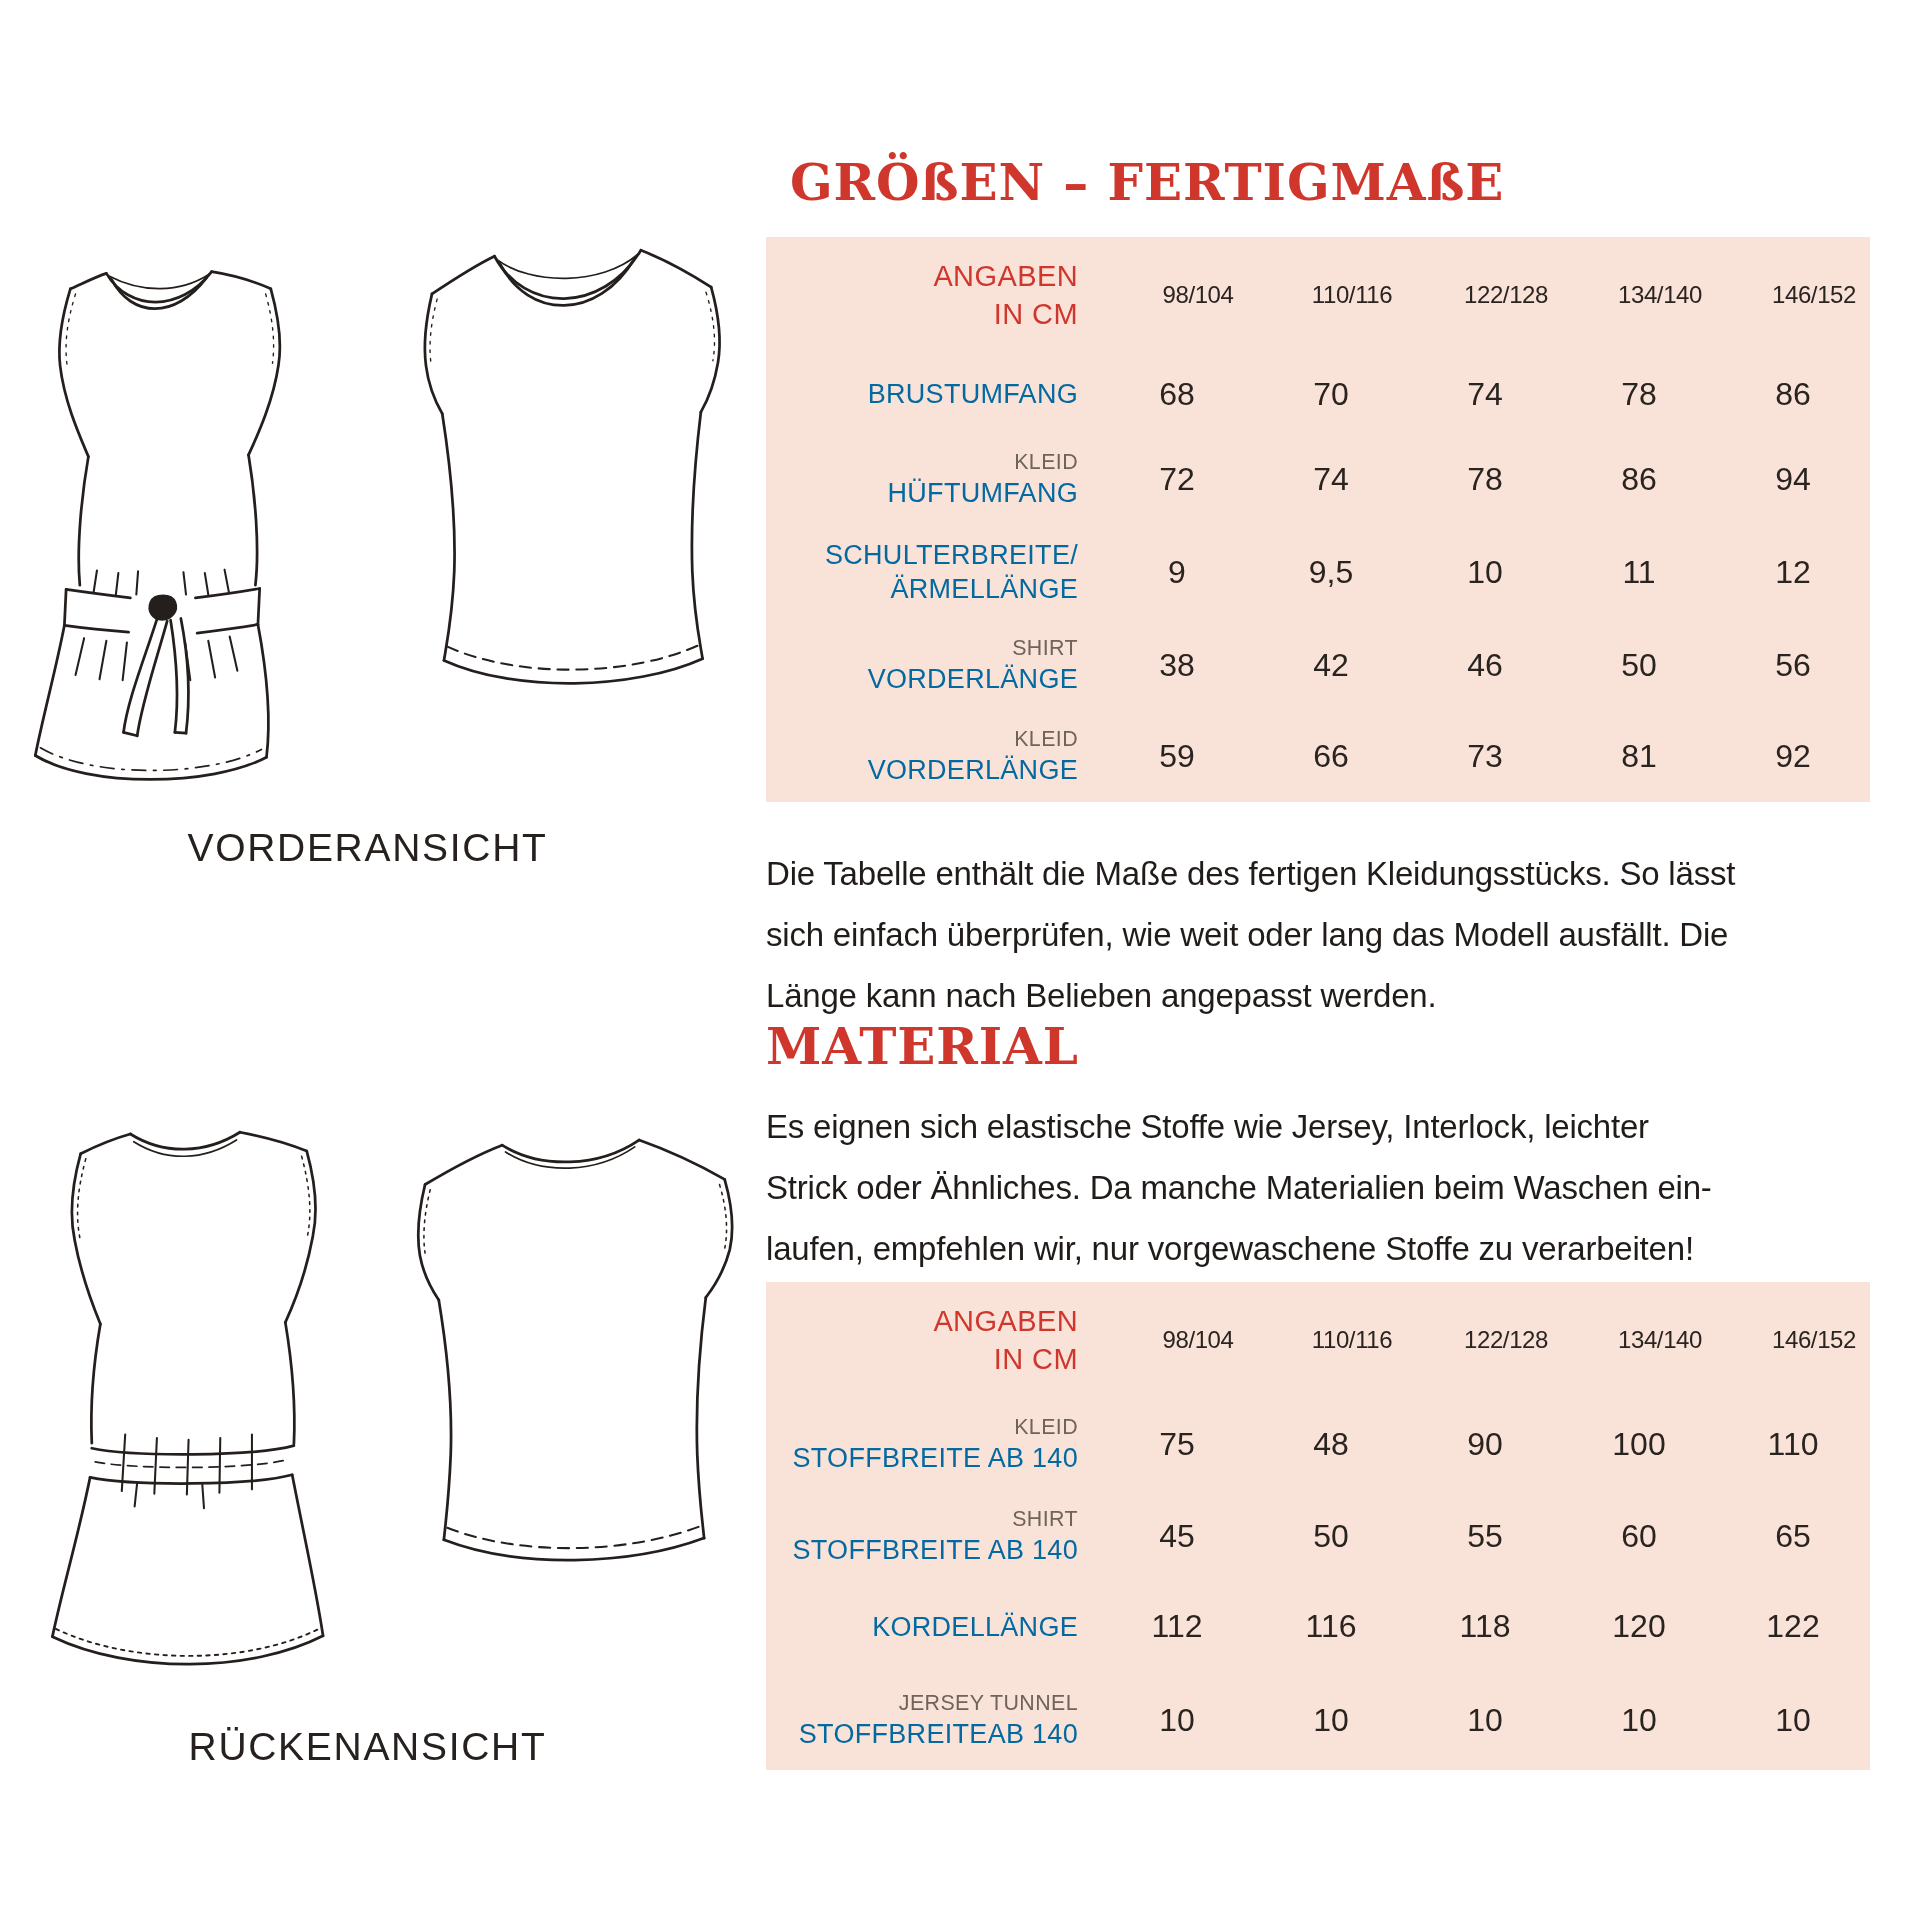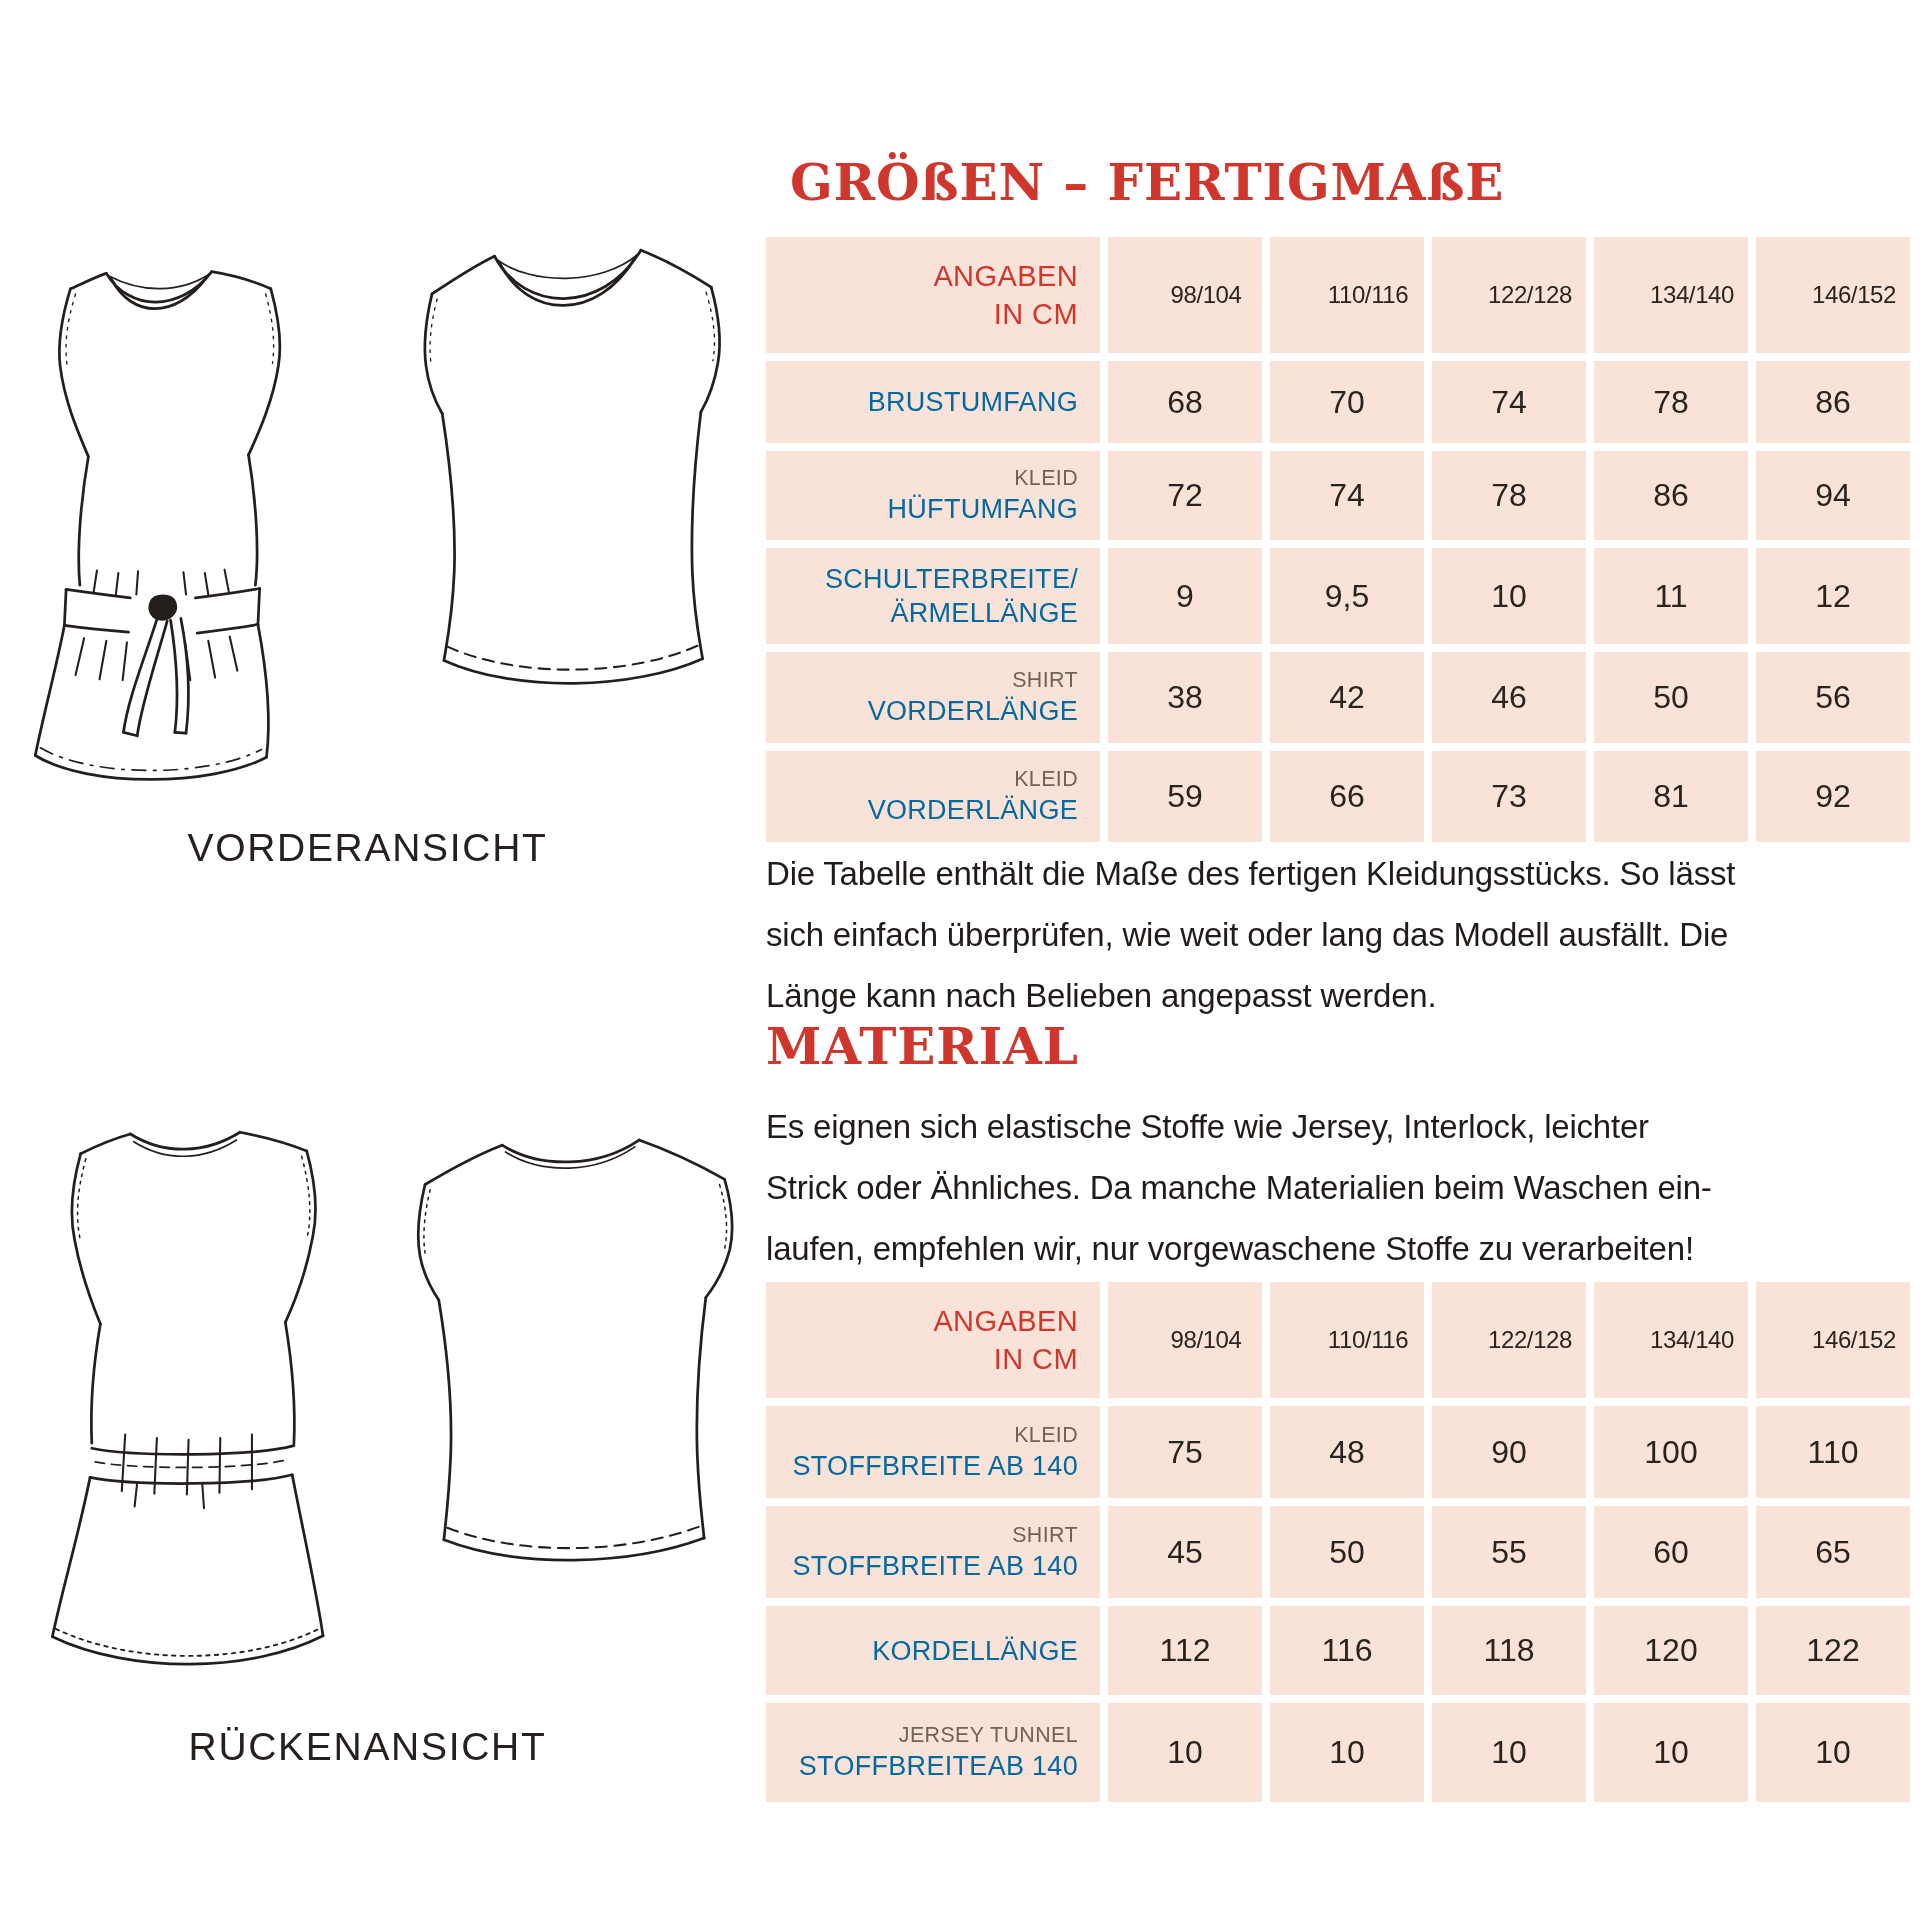--- a/index.html
+++ b/index.html
@@ -23,21 +23,21 @@
     letter-spacing:0.9px;white-space:nowrap;
   }
   .note{position:absolute;left:766px;width:1151px;margin:0;}
   .note .line{
     font-size:33px;line-height:61px;color:#211c19;white-space:nowrap;
     letter-spacing:-0.2px;
   }
   
   .size-table{
     position:absolute;left:766px;width:1126px;
-    display:grid;grid-template-columns:334px repeat(5,154px);gap:8px;
+    display:grid;grid-template-columns:334px repeat(5,154px);gap:0;
   }
   #table1{grid-template-rows:116px 82px 89px 96px 91px 91px;}
   #table2{grid-template-rows:116px 92px 92px 89px 99px;}
   .cell{background:var(--cell,#f9e2d8);display:flex;}
   .hdr-label{
     flex-direction:column;align-items:flex-end;justify-content:center;
     padding-right:22px;color:var(--red,#cf372d);
     font-size:29px;line-height:38px;letter-spacing:0.4px;
   }
   .hdr-size{align-items:center;justify-content:center;font-size:24px;letter-spacing:-0.4px;padding-left:42px;}

